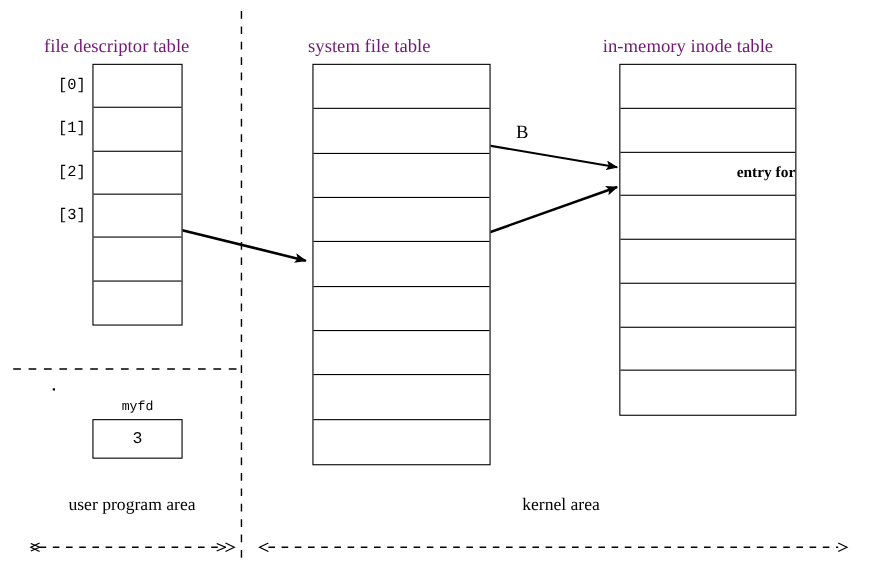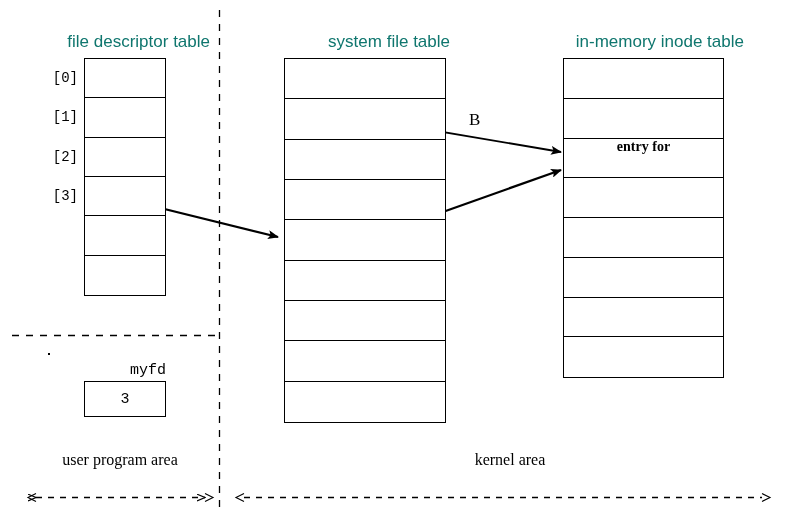--- a/index.html
+++ b/index.html
@@ -20,26 +20,26 @@
     position: absolute;
     left: 0;
     top: 0;
     width: 791px;
     height: 516px;
   }
 
   
   .table-title {
     position: absolute;
-    font-family: Liberation Sans, sans-serif;
+    font-family: Liberation Serif, serif;
     font-size: 17px;
     line-height: 20px;
     white-space: nowrap;
-    text-align: right;
-    color: #0f766e;
+    text-align: left;
+    color: #701a75;
   }
 
   
   .table-box {
     position: absolute;
     border: 1.5px solid #000;
     box-sizing: border-box;
     background: #fff;
   }
   .table-row {
@@ -62,22 +62,22 @@
     font-family: "Liberation Mono", "DejaVu Sans Mono", monospace;
     font-size: 14px;
     line-height: 16px;
     white-space: nowrap;
     color: #000;
   }
 
   
   .entry-cell {
     display: flex;
-    flex-direction: row;
-    align-items: flex-start;
+    flex-direction: column;
+    align-items: flex-end;
     justify-content: center;
     height: 100%;
     width: 100%;
   }
   .entry-title {
     font-family: "Liberation Serif", "DejaVu Serif", serif;
     font-weight: bold;
     font-size: 14px;
     line-height: 16px;
     white-space: nowrap;
@@ -87,24 +87,24 @@
     font-size: 14px;
     line-height: 16px;
     letter-spacing: -0.2px;
     white-space: nowrap;
   }
 
   
   .var-label {
     position: absolute;
     font-family: "Liberation Mono", "DejaVu Sans Mono", monospace;
-    font-size: 15px;
+    font-size: 12px;
     line-height: 17px;
     white-space: nowrap;
-    text-align: right;
+    text-align: center;
   }
   .var-box {
     position: absolute;
     border: 1.5px solid #000;
     box-sizing: border-box;
     display: flex;
     align-items: center;
     justify-content: center;
     background: #fff;
   }

